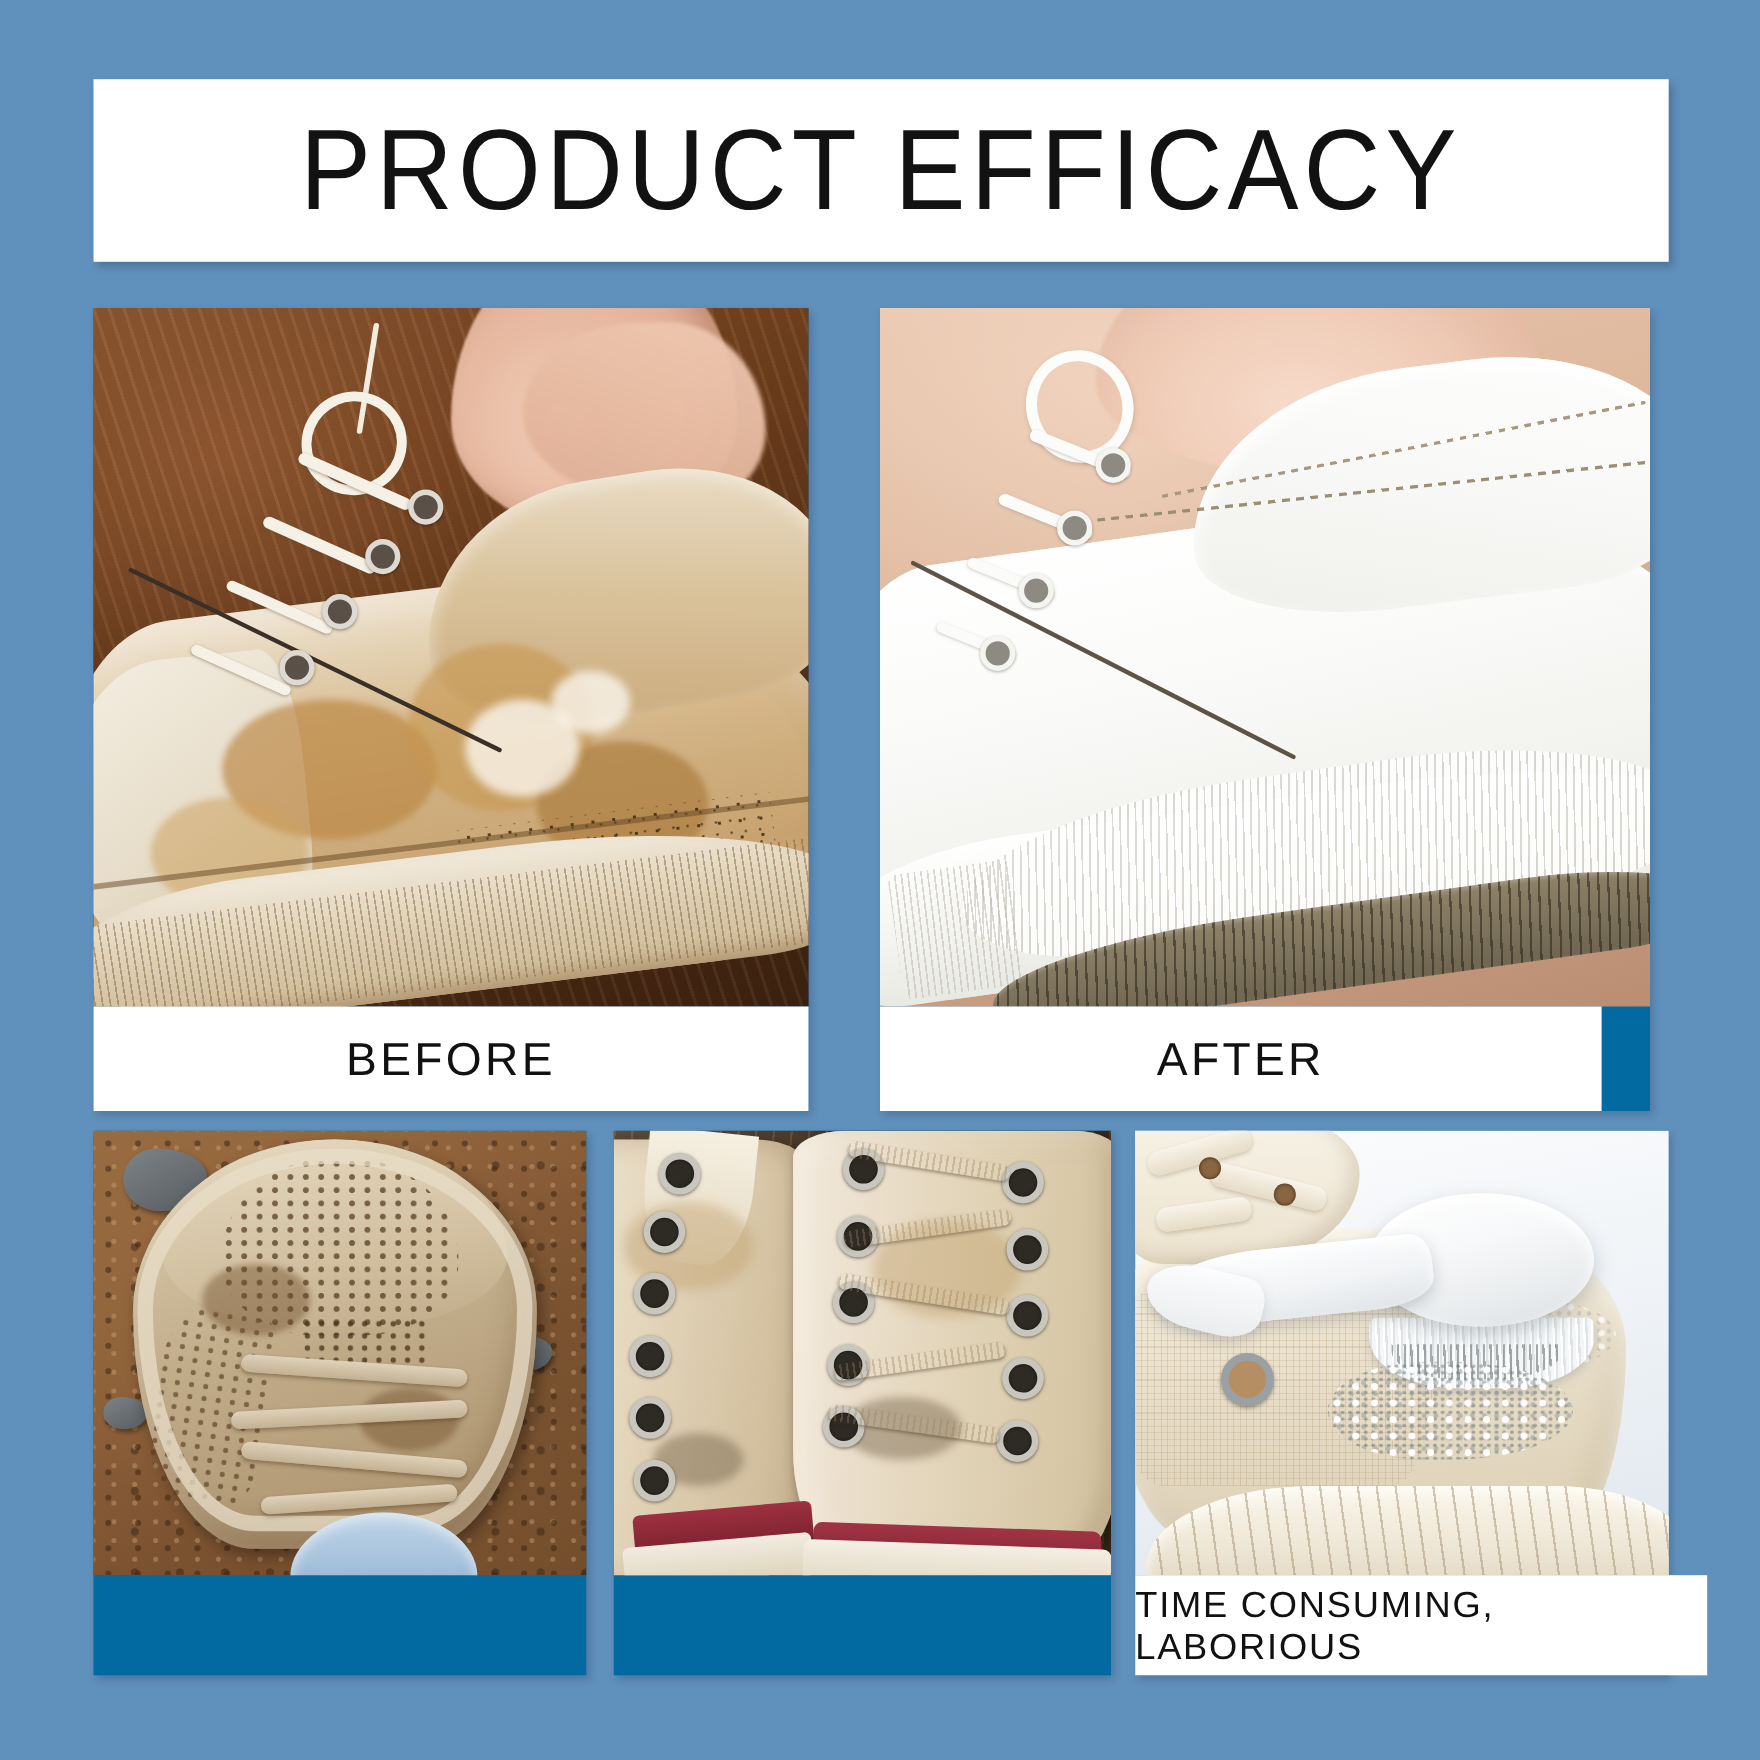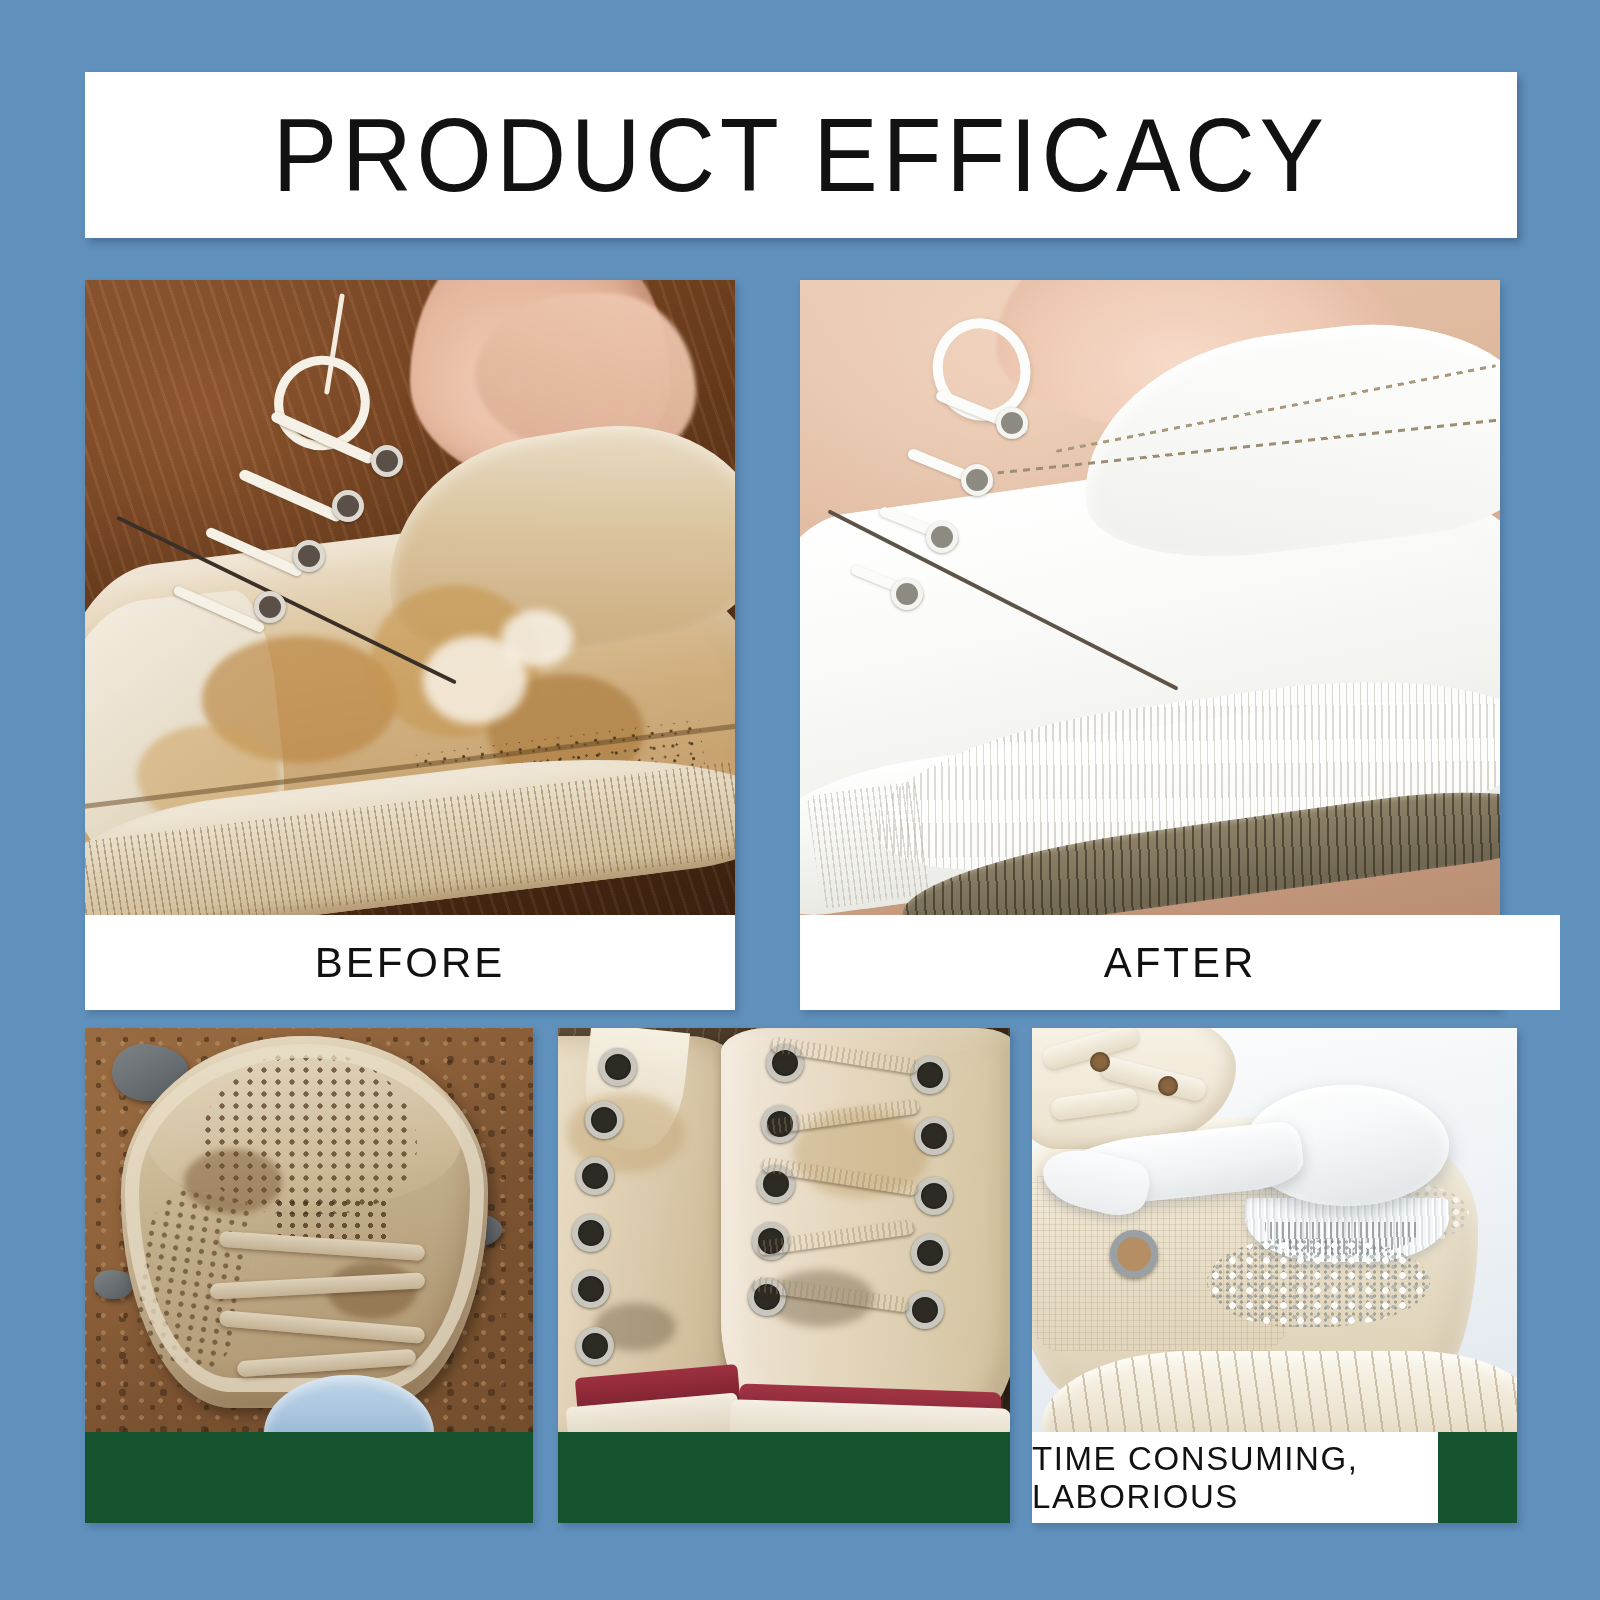--- a/index.html
+++ b/index.html
@@ -24,21 +24,21 @@
     font-size:104px;
     font-weight:400;
     letter-spacing:5px;
     color:#121212;
     transform:scaleX(0.93);
     white-space:nowrap;
     line-height:1;
   }
 
   
-  .card{position:absolute;box-shadow:3px 4px 7px rgba(20,40,65,.22);background:#14532d;}
+  .card{position:absolute;box-shadow:3px 4px 7px rgba(20,40,65,.22);background:#0369a1;}
   .photo{position:absolute;left:0;top:0;overflow:hidden;}
   .caption{
     position:absolute;left:0;background:#ffffff;
     display:flex;align-items:center;justify-content:center;
     color:#111;
   }
   .cap-lg{font-size:42px;letter-spacing:3px;}
   .cap-sm{font-size:33px;letter-spacing:1.6px;}
 
   
@@ -506,21 +506,21 @@
       <div class="bow"></div>
       <div class="lace" style="left:19%;top:20%;width:14%;height:11px;transform:rotate(22deg);"></div>
       <div class="lace" style="left:15%;top:29%;width:13%;height:11px;transform:rotate(22deg);"></div>
       <div class="lace" style="left:11%;top:38%;width:12%;height:10px;transform:rotate(22deg);"></div>
       <div class="lace" style="left:7%;top:47%;width:11%;height:10px;transform:rotate(22deg);"></div>
       <div class="eyelet" style="left:28%;top:20%;"></div>
       <div class="eyelet" style="left:23%;top:29%;"></div>
       <div class="eyelet" style="left:18%;top:38%;"></div>
       <div class="eyelet" style="left:13%;top:47%;"></div>
     </div>
-    <div class="caption cap-lg" style="top:635px;width:760px;height:95px;">
+    <div class="caption cap-lg" style="top:635px;width:656px;height:95px;">
       <span>AFTER</span>
     </div>
   </div>
 
   <div class="card" style="left:85px;top:1028px;width:448px;height:495px;">
     <div class="photo p3" style="width:448px;height:404px;">
       <div class="soil"></div>
       <div class="rock" style="left:6%;top:4%;width:17%;height:14%;"></div>
       <div class="rock" style="left:83%;top:46%;width:10%;height:8%;"></div>
       <div class="rock" style="left:2%;top:60%;width:9%;height:7%;"></div>
@@ -592,18 +592,18 @@
       <div class="foam2"></div>
       <div class="bristles"></div>
       <div class="bgrime"></div>
       <div class="brushhead"></div>
       <div class="handle"></div>
       <div class="handle2"></div>
       <div class="foam"></div>
       <div class="solebig"></div>
       <div class="soletread"></div>
     </div>
-    <div class="caption cap-sm" style="top:404px;width:406px;height:91px;">
+    <div class="caption cap-sm" style="top:404px;width:520px;height:91px;">
       <span>TIME CONSUMING, LABORIOUS</span>
     </div>
   </div>
 
 </div>
 
 </body></html>

